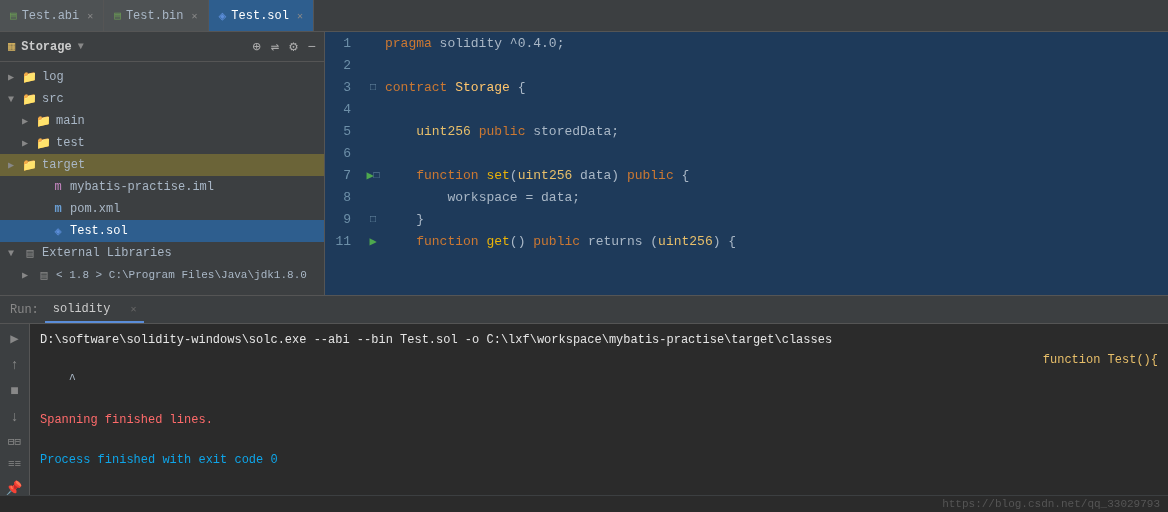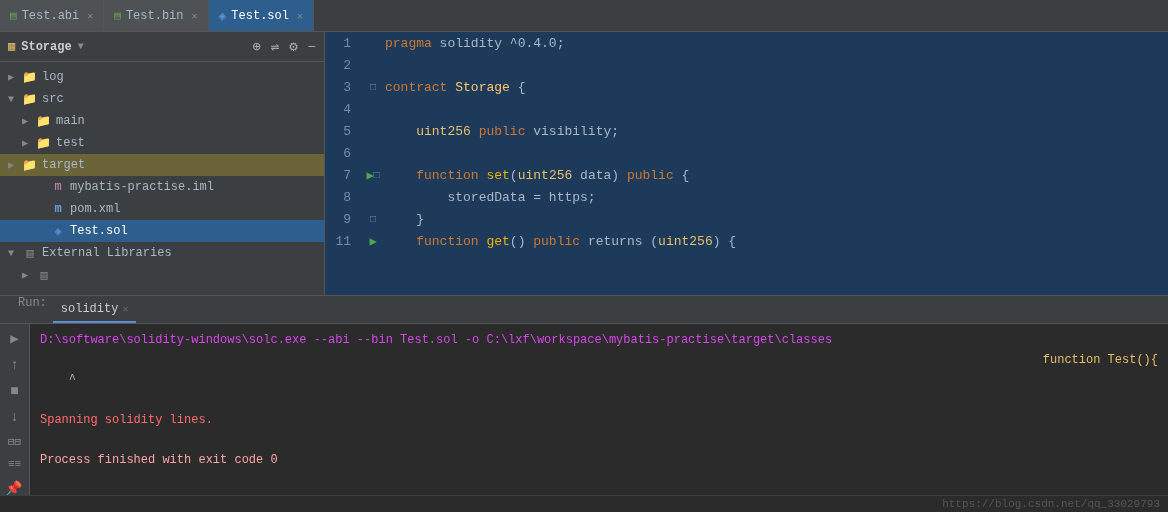--- a/index.html
+++ b/index.html
@@ -163,35 +163,35 @@
     
     .bottom-panel {
       height: 200px;
       background: #2b2b2b;
       border-top: 1px solid #555;
       display: flex;
       flex-direction: column;
     }
     .bottom-tabs {
       display: flex;
-      align-items: flex-start;
+      align-items: center;
       background: #3c3f41;
       height: 28px;
       border-bottom: 1px solid #555;
-      padding-left: 12px;
+      padding-left: 4px;
     }
     .bottom-tab {
       display: flex;
       align-items: center;
       padding: 0 8px;
       height: 100%;
       color: #888;
       font-size: 12px;
       cursor: pointer;
-      gap: 4px;
+      gap: 20px;
     }
     .bottom-tab.active {
       color: #ccc;
       border-bottom: 2px solid #5b8dd9;
     }
     .bottom-tab-close {
       font-size: 10px;
       color: #666;
     }
     .run-label {
@@ -225,23 +225,23 @@
       flex: 1;
       overflow-y: auto;
       padding: 6px 10px;
       font-size: 12px;
       line-height: 20px;
       color: #a9b7c6;
     }
     .output-line { min-height: 20px; }
     .output-error { color: #ff6b6b; }
     .output-info { color: #a9b7c6; }
-    .output-cmd { color: #d946ef; }
+    .output-cmd { color: #e5e5e5; }
     .output-fn { color: #e8bf6a; text-align: right; }
-    .output-success { color: #fca5a5; }
+    .output-success { color: #0ea5e9; }
 
     .watermark {
       text-align: right;
       padding: 2px 8px;
       font-size: 11px;
       color: #555;
       background: #2b2b2b;
       border-top: 1px solid #3c3f41;
     }
 
@@ -339,20 +339,21 @@
 
       <div class="tree-item indent-1">
         <span class="tree-arrow">▼</span>
         <span class="tree-icon" style="color:#888;">▤</span>
         <span>External Libraries</span>
       </div>
 
       <div class="tree-item indent-2">
         <span class="tree-arrow">▶</span>
         <span class="tree-icon" style="color:#888;">▤</span>
+        <span style="font-size:11px;">&lt; 1.8 &gt;  C:\Program Files\Java\jdk1.8.0</span>
       </div>
     </div>
   </div>
 
   <div class="editor-area">
     <div class="editor-content">
       <div style="display:flex;flex-direction:column;min-width:100%;">
 
         <div class="line">
           <div class="line-num">1</div>
@@ -376,42 +377,42 @@
 
         <div class="line">
           <div class="line-num">4</div>
           <div class="line-gutter"></div>
           <div></div>
         </div>
 
         <div class="line">
           <div class="line-num">5</div>
           <div class="line-gutter"></div>
-          <div>&nbsp;&nbsp;&nbsp;&nbsp;<span class="kw-type">uint256</span><span class="kw-normal"> </span><span class="kw-keyword">public</span><span class="kw-normal"> visibility;</span></div>
+          <div>&nbsp;&nbsp;&nbsp;&nbsp;<span class="kw-type">uint256</span><span class="kw-normal"> </span><span class="kw-keyword">public</span><span class="kw-normal"> storedData;</span></div>
         </div>
 
         <div class="line">
           <div class="line-num">6</div>
           <div class="line-gutter"></div>
           <div></div>
         </div>
 
         <div class="line">
           <div class="line-num">7</div>
           <div class="line-gutter">
             <span class="breakpoint-arrow">▶</span>
             <span class="code-block-marker">□</span>
           </div>
           <div>&nbsp;&nbsp;&nbsp;&nbsp;<span class="kw-keyword">function</span><span class="kw-normal"> </span><span class="kw-function-name">set</span><span class="kw-normal">(</span><span class="kw-type">uint256</span><span class="kw-normal"> data) </span><span class="kw-keyword">public</span><span class="kw-normal"> {</span></div>
         </div>
 
         <div class="line">
           <div class="line-num">8</div>
           <div class="line-gutter"></div>
-          <div>&nbsp;&nbsp;&nbsp;&nbsp;&nbsp;&nbsp;&nbsp;&nbsp;<span class="kw-normal">storedData = https;</span></div>
+          <div>&nbsp;&nbsp;&nbsp;&nbsp;&nbsp;&nbsp;&nbsp;&nbsp;<span class="kw-normal">workspace = data;</span></div>
         </div>
 
         <div class="line">
           <div class="line-num">9</div>
           <div class="line-gutter">
               <span class="code-block-marker">□</span>
             </div>
           <div>&nbsp;&nbsp;&nbsp;&nbsp;<span class="kw-normal">}</span></div>
         </div>
 
@@ -444,20 +445,20 @@
       <span>↓</span>
       <span style="font-size:11px;">⊟⊟</span>
       <span style="font-size:11px;">≡≡</span>
       <span>📌</span>
     </div>
     <div class="bottom-output">
       <div class="output-line output-cmd">D:\software\solidity-windows\solc.exe --abi --bin Test.sol -o C:\lxf\workspace\mybatis-practise\target\classes</div>
       <div class="output-line output-fn">&nbsp;&nbsp;&nbsp;&nbsp;function Test(){</div>
       <div class="output-line output-info">&nbsp;&nbsp;&nbsp;&nbsp;^</div>
       <div class="output-line"></div>
-      <div class="output-line output-error">Spanning solidity lines.</div>
+      <div class="output-line output-error">Spanning finished lines.</div>
       <div class="output-line"></div>
       <div class="output-line output-success">Process finished with exit code 0</div>
     </div>
   </div>
 </div>
 
 <div class="watermark">https://blog.csdn.net/qq_33029793</div>
 
 </body></html>

